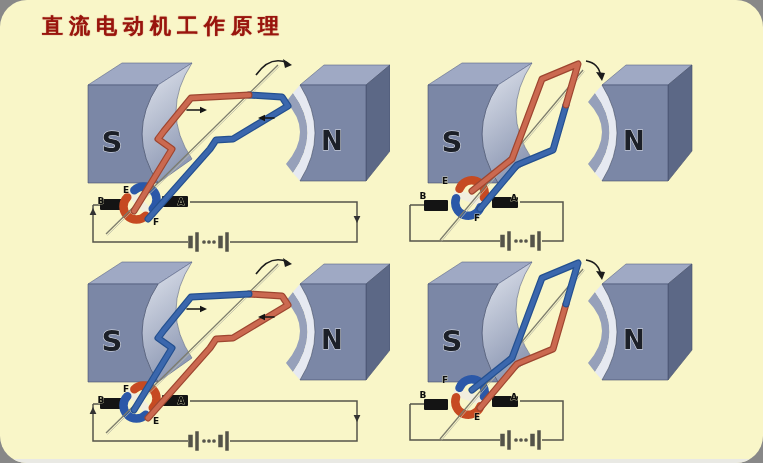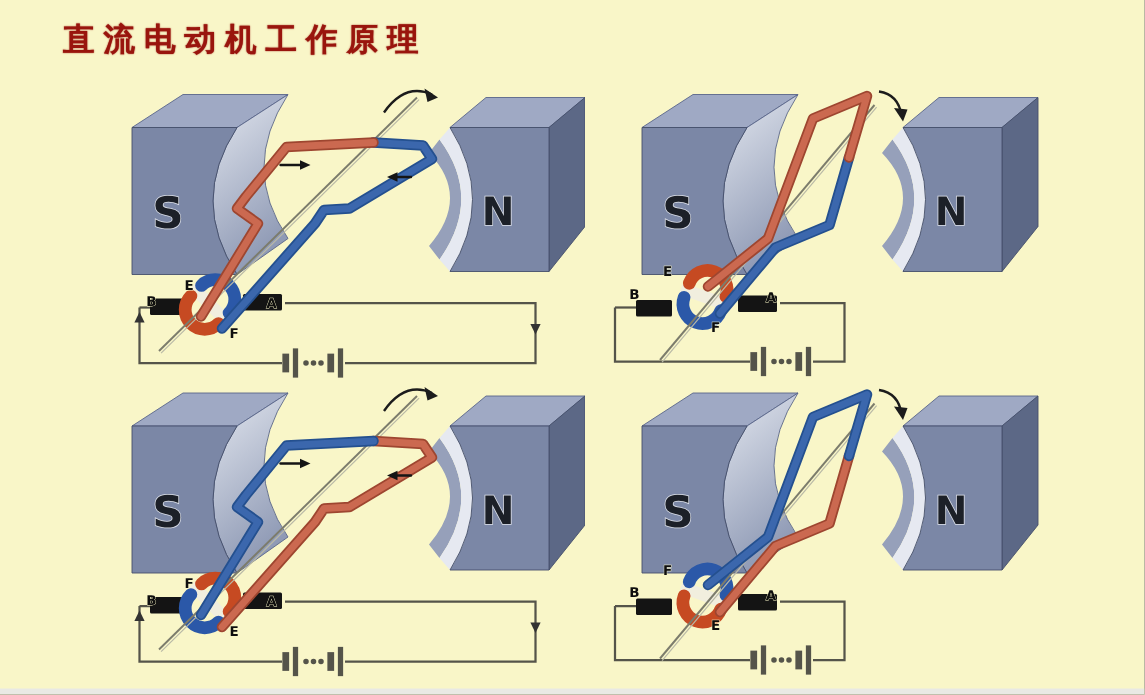--- a/index.html
+++ b/index.html
@@ -1,17 +1,17 @@
 <!DOCTYPE html>
 <html><head>
 <meta charset="utf-8">
 <style>
   html,body{margin:0;padding:0;background:#888;}
   .stage{position:relative;width:763px;height:463px;background:#f9f6c8;overflow:hidden;
-         font-family:"DejaVu Sans","Liberation Sans",sans-serif;}
+         font-family:"DejaVu Sans","Liberation Sans",sans-serif;border-radius:27px;}
   .title{position:absolute;left:42px;top:12px;font-size:21px;font-weight:bold;
          letter-spacing:6px;color:#99150d;text-shadow:0 0 1px #99150d;}
   .panel{position:absolute;width:330px;height:205px;}
   #p0{left:60px;top:53px;}  #p1{left:400px;top:53px;}
   #p2{left:60px;top:252px;} #p3{left:400px;top:252px;}
   .bottomstrip{position:absolute;left:0;bottom:0;width:763px;height:4px;background:#e9e9e4;}
   svg text{font-family:"DejaVu Sans","Liberation Sans",sans-serif;}
 </style>
 </head>
 <body>

